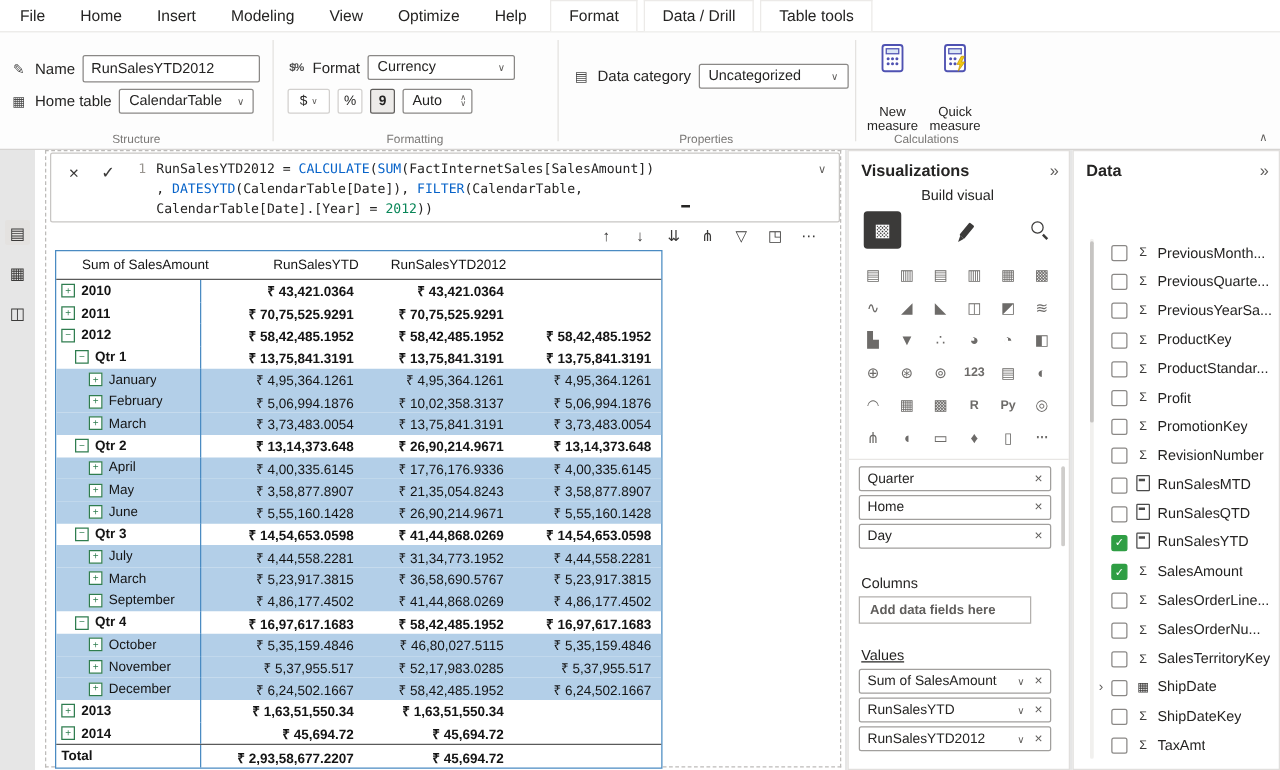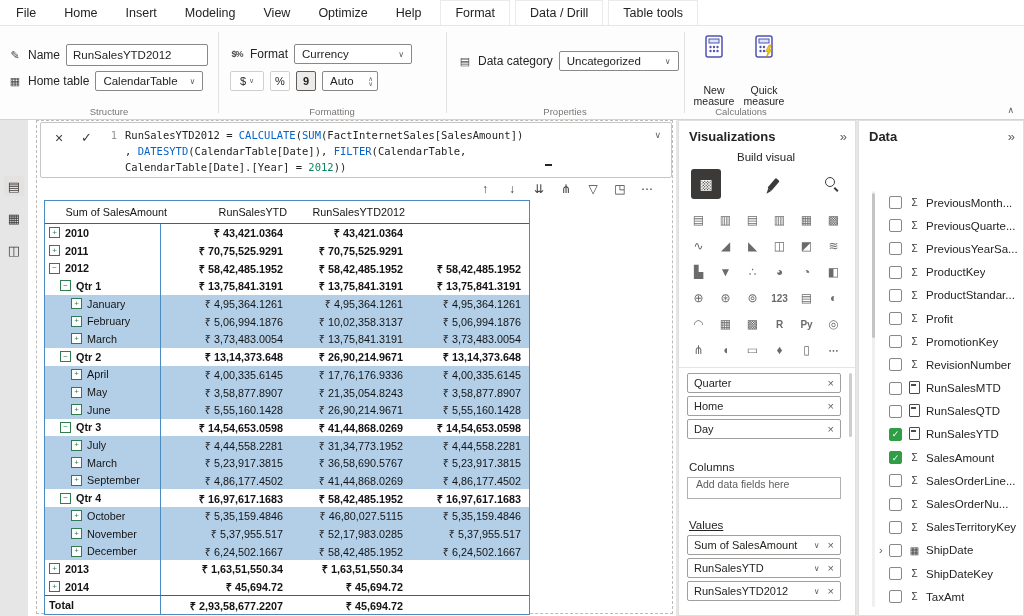--- a/index.html
+++ b/index.html
@@ -92,21 +92,21 @@
   .vz.vtxt{font-size:10px;font-weight:700;}
 
   .wells-divider{position:absolute;top:246px;left:0;right:0;height:1px;background:#e8e6e4;}
   .rows-well{position:absolute;top:252px;left:8px;width:154px;display:flex;flex-direction:column;gap:3px;}
   .chip{display:flex;align-items:center;border:1px solid #a19f9d;border-radius:2px;height:20px;padding:0 6px;background:#fff;font-size:11px;color:#252423;box-sizing:border-box;cursor:pointer;}
   .chip-label{flex:1;overflow:hidden;white-space:nowrap;text-overflow:ellipsis;}
   .chip-v{color:#605e5c;font-size:8px;margin-right:8px;}
   .chip-x{color:#605e5c;font-size:11px;}
   .rw-sb{position:absolute;top:252px;right:3px;width:3px;height:64px;background:#cfcdcb;border-radius:2px;}
   .cols-label{position:absolute;top:340px;left:10px;font-size:11.5px;color:#252423;}
-  .cols-well{position:absolute;top:356px;left:8px;width:154px;height:22px;border:1px solid #b3b0ad;display:flex;align-items:flex-start;padding:0 8px;font-size:10.5px;color:#605e5c;background:#fff;box-sizing:border-box;}
+  .cols-well{position:absolute;top:356px;left:8px;width:138px;height:22px;border:1px solid #b3b0ad;display:flex;align-items:center;padding:0 8px;font-size:10.5px;color:#605e5c;background:#fff;box-sizing:border-box;font-weight:bold;}
   .vals-label{position:absolute;top:398px;left:10px;font-size:11.5px;color:#252423;text-decoration:underline;}
   .values-well{position:absolute;top:414px;left:8px;width:154px;display:flex;flex-direction:column;gap:3px;}
 
   
   .search{position:absolute;top:36px;left:4px;right:4px;height:24px;border:1px solid #e1dfdd;display:flex;align-items:center;padding:0 7px;gap:7px;box-sizing:border-box;background:#fff;}
   .search input{border:none;outline:none;flex:1;font-size:11.5px;font-family:"Liberation Sans",sans-serif;color:#252423;background:transparent;min-width:0;}
   .search input::placeholder{color:#605e5c;}
   .dp-sb-track{position:absolute;left:13px;top:70px;bottom:8px;width:3px;background:#f1f0ee;border-radius:2px;}
   .dp-sb-thumb{position:absolute;left:13px;top:72px;width:3px;height:145px;background:#c6c4c2;border-radius:2px;}
   .field-list{position:absolute;top:70px;left:0;right:2px;}

